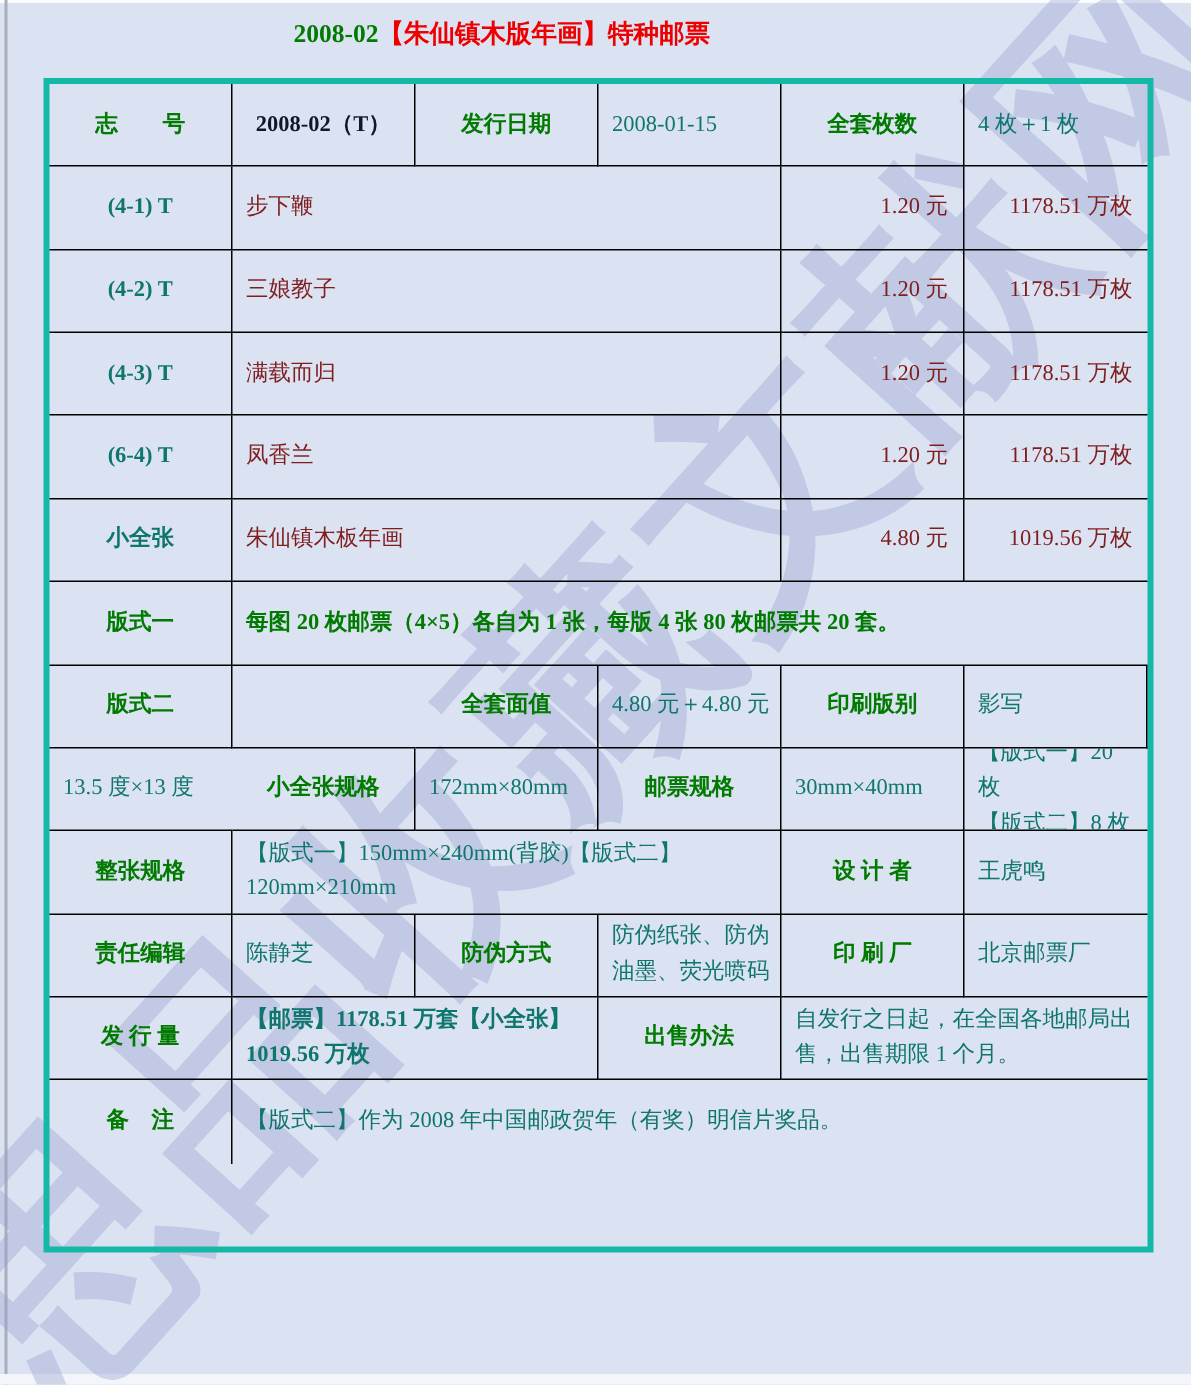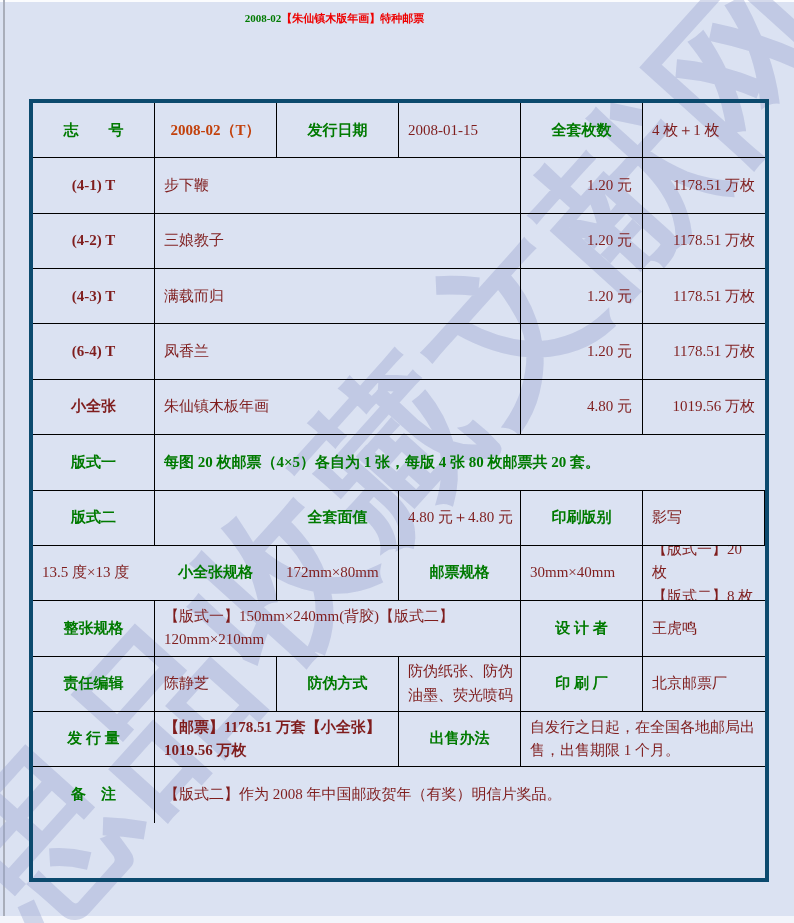--- a/index.html
+++ b/index.html
@@ -2,44 +2,44 @@
 <html lang="zh"><head>
 <meta charset="utf-8">
 <style>
   html,body{margin:0;padding:0;}
   body{font-family:"Liberation Serif","DejaVu Serif",serif;}
   #page{position:relative;width:794px;height:923px;background:#dbe2f2;overflow:hidden;}
   .edge-top{position:absolute;left:0;top:0;width:794px;height:2px;background:#fbfcfe;}
   .edge-left{position:absolute;left:3px;top:0;width:2px;height:923px;background:#a9aeba;}
   .edge-bottom{position:absolute;left:0;bottom:0;width:794px;height:7px;background:#f3f5fb;}
   #page-title{position:absolute;left:0;top:11px;width:669px;text-align:center;
-    font-size:11px;font-weight:bold;z-index:2;}
+    font-size:17px;font-weight:bold;z-index:2;}
   #page-title .t-code{color:#007a00;}
   #page-title .t-name{color:#ee0000;}
   #watermark{position:absolute;left:50%;top:49%;transform:translate(-50%,-50%) rotate(-48deg);
     font-size:168px;font-weight:bold;white-space:nowrap;letter-spacing:6px;
     color:rgba(150,160,205,0.38);z-index:0;pointer-events:none;}
   #stamp-table{position:absolute;left:29px;top:52px;width:740px;height:783px;
-    box-sizing:border-box;border:4px solid #0c4a6e;display:grid;
+    box-sizing:border-box;border:4px solid #14b8a6;display:grid;
     grid-template-columns:repeat(6,122px);grid-template-rows:repeat(14,1fr);
-    z-index:1;background:transparent;margin-top:47px;}
+    z-index:1;background:transparent;}
   .cell{display:flex;align-items:center;box-sizing:border-box;
     border-right:1.5px solid #000;border-bottom:1.5px solid #000;
     font-size:15px;line-height:1.55;padding:2px 6px 2px 9px;
     white-space:pre-line;overflow:hidden;}
   .center{justify-content:center;text-align:center;padding-left:2px;padding-right:2px;}
   .right{justify-content:flex-end;text-align:right;padding-right:10px;}
   .s2{grid-column:span 2;} .s3{grid-column:span 3;} .s4{grid-column:span 4;} .s5{grid-column:span 5;}
   .noR{border-right:none;} .noB{border-bottom:none;}
   .lab{color:#007a00;font-weight:bold;}
   .grn{color:#007a00;font-weight:bold;}
-  .val{color:#7f1d1d;font-family:Liberation Serif, serif;}
+  .val{color:#0f766e;font-family:Liberation Serif, serif;}
   .red{color:#7f1d1d;}
-  .redb{color:#7f1d1d;font-weight:bold;}
-  .mag{color:#c2410c;font-weight:bold;}
+  .redb{color:#0f766e;font-weight:bold;}
+  .mag{color:#0f172a;font-weight:bold;}
 </style>
 </head>
 <body>
 
 <div id="page">
   <div class="edge-top"></div>
   <div class="edge-left"></div>
   <div class="edge-bottom"></div>
 
   <div id="watermark">思品收藏文献网</div>

